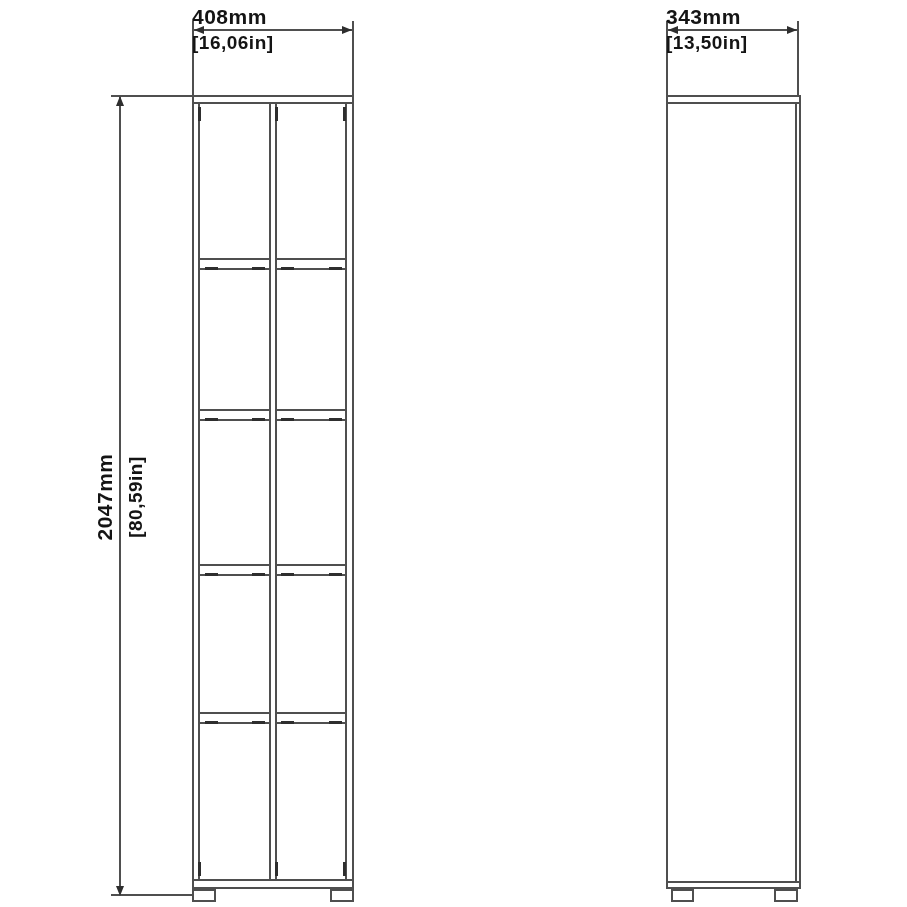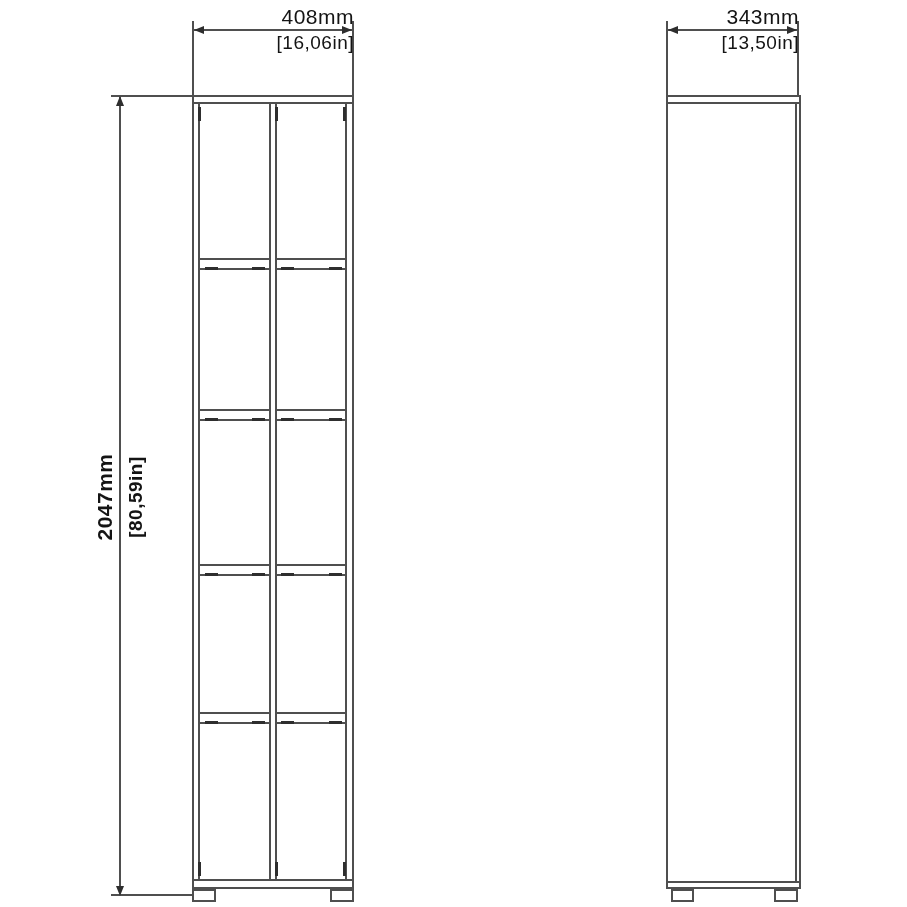--- a/index.html
+++ b/index.html
@@ -23,22 +23,22 @@
   .outline{position:absolute;border:2px solid var(--line);background:transparent;}
   .shelf{
     position:absolute;height:12px;
     border-top:2px solid var(--line);
     border-bottom:2px solid var(--line);
   }
   .pin{position:absolute;width:13px;height:3px;background:var(--dark);}
   .hinge{position:absolute;width:3px;height:14px;background:var(--dark);}
   .foot{position:absolute;border:2px solid var(--line);background:var(--bg);}
   .dim-label{
-    position:absolute;text-align:right;
-    font-weight:normal;color:var(--text);
+    position:absolute;text-align:left;
+    font-weight:bold;color:var(--text);
     font-size:21px;line-height:22px;letter-spacing:0.5px;
     white-space:nowrap;
   }
   .dim-label.inches{font-size:19px;line-height:21px;}
   .vlabel{
     position:absolute;
     font-weight:bold;color:var(--text);
     font-size:21px;line-height:22px;letter-spacing:0.5px;
     white-space:nowrap;
     transform:translate(-50%,-50%) rotate(-90deg);

